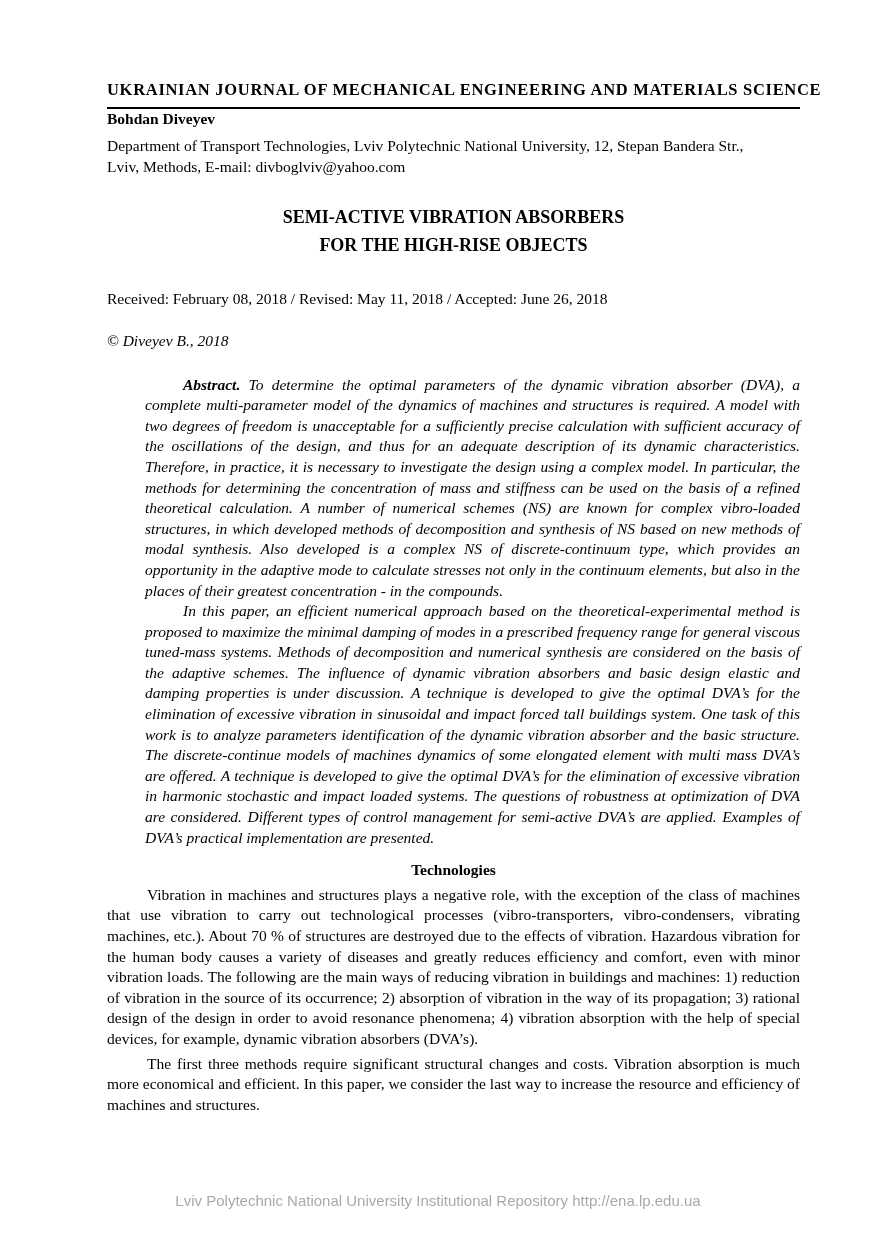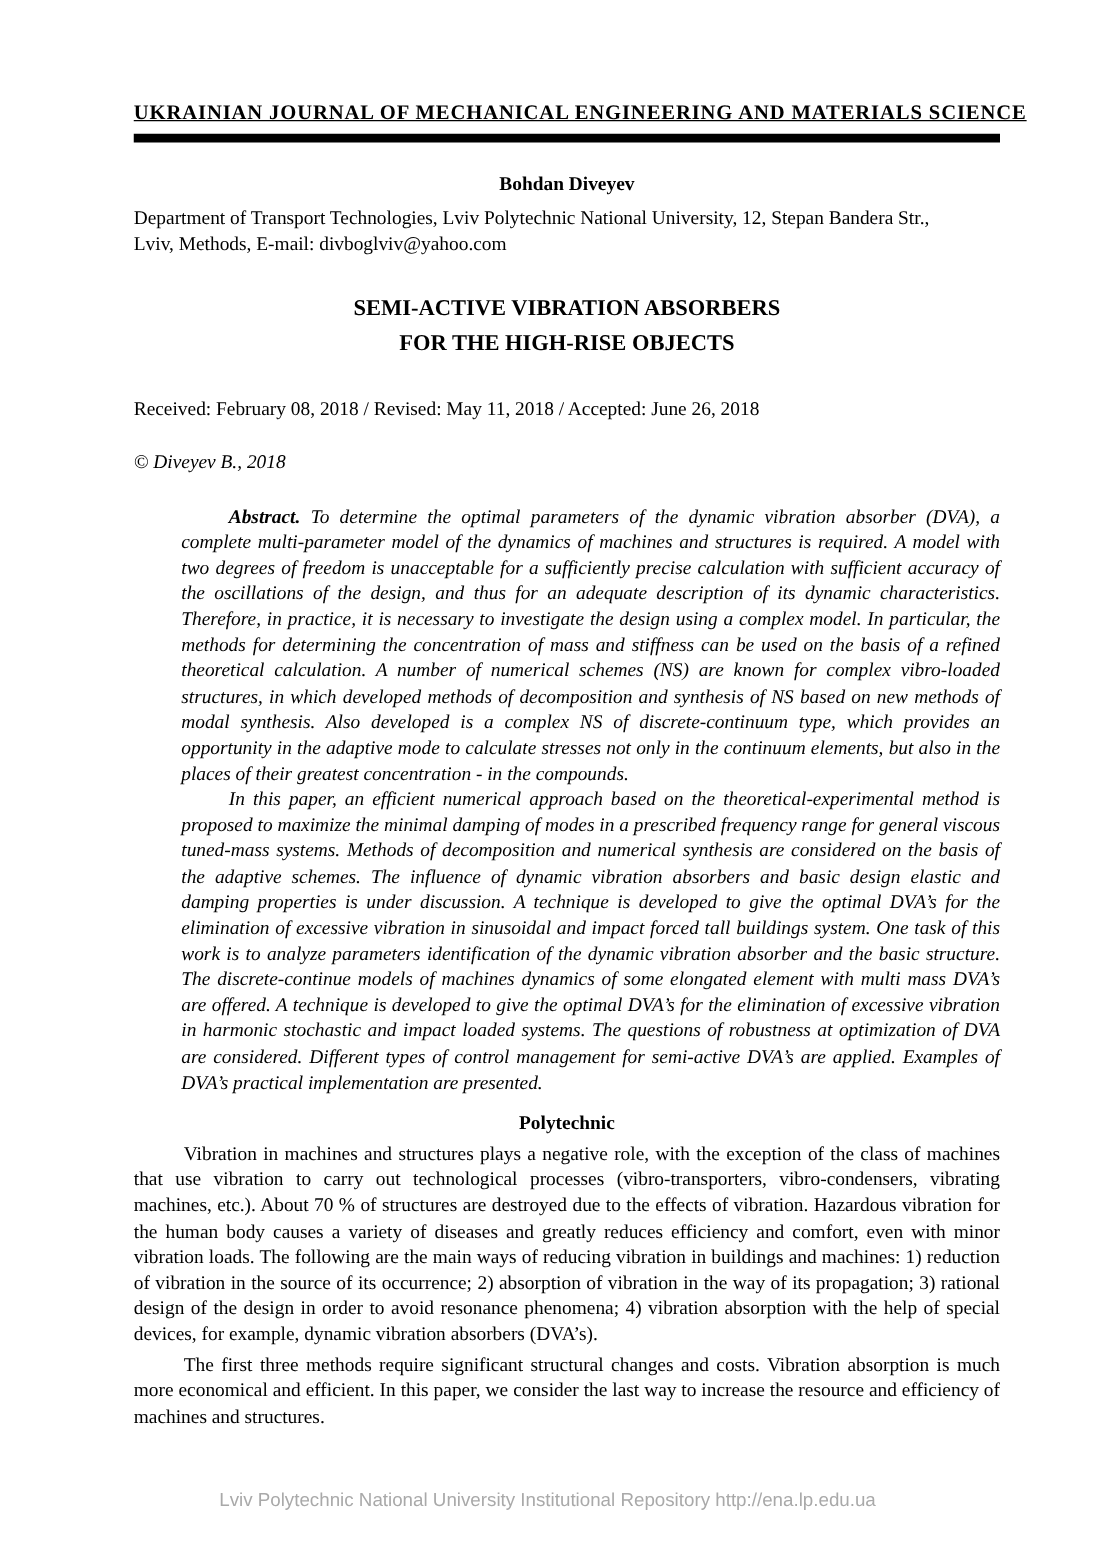--- a/index.html
+++ b/index.html
@@ -18,32 +18,30 @@
     color: #000000;
     font-size: 15.5px;
     line-height: 20.6px;
     overflow: hidden;
   }
   .journal-title {
     font-weight: bold;
     font-size: 16.5px;
     letter-spacing: 0.7px;
     padding-bottom: 6px;
-    border-bottom: 7px solid #000000;
+    border-bottom: 2px solid #000000;
     white-space: nowrap;
-    text-decoration: underline;
   }
   .vol-line {
     font-weight: bold;
     font-size: 15.5px;
     margin-top: 5px;
   }
   .author-name {
-    margin-top: 24px;
-    text-align: center;
+    text-align: left;
     font-weight: bold;
   }
   .affiliation {
     margin-top: 7px;
     text-align: left;
   }
   .paper-title {
     margin: 26px 0 0 0;
     text-align: center;
     font-weight: bold;
@@ -116,20 +114,20 @@
 
   <div class="dates-line">Received: February 08, 2018 / Revised: May 11, 2018 / Accepted: June 26, 2018</div>
 
   <div class="copyright-line">© Diveyev B., 2018</div>
 
   <div class="abstract-block">
     <p><span class="bold">Abstract.</span> <span>To determine the optimal parameters of the dynamic vibration absorber (DVA), a complete multi-parameter model of the dynamics of machines and structures is required. A model with two degrees of freedom is unacceptable for a sufficiently precise calculation with sufficient accuracy of the oscillations of the design, and thus for an adequate description of its dynamic characteristics. Therefore, in practice, it is necessary to investigate the design using a complex model. In particular, the methods for determining the concentration of mass and stiffness can be used on the basis of a refined theoretical calculation. A number of numerical schemes (NS) are known for complex vibro-loaded structures, in which developed methods of decomposition and synthesis of NS based on new methods of modal synthesis. Also developed is a complex NS of discrete-continuum type, which provides an opportunity in the adaptive mode to calculate stresses not only in the continuum elements, but also in the places of their greatest concentration - in the compounds.</span></p>
     <p>In this paper, an efficient numerical approach based on the theoretical-experimental method is proposed to maximize the minimal damping of modes in a prescribed frequency range for general viscous tuned-mass systems. Methods of decomposition and numerical synthesis are considered on the basis of the adaptive schemes. The influence of dynamic vibration absorbers and basic design elastic and damping properties is under discussion. A technique is developed to give the optimal DVA’s for the elimination of excessive vibration in sinusoidal and impact forced tall buildings system.  One task of this work is to analyze parameters identification of the dynamic vibration absorber and the basic structure. The discrete-continue models of machines dynamics of some elongated element with multi mass DVA’s are offered. A technique is developed to give the optimal DVA’s for the elimination of excessive vibration in harmonic stochastic and impact loaded systems. The questions of robustness at optimization of DVA are considered. Different types of control management for semi-active DVA’s are applied. Examples of DVA’s practical implementation are presented.</p>
   </div>
 
-  <h2 class="section-heading">Polytechnic</h2>
+  <h2 class="section-heading">Technologies</h2>
 
   <p class="body-par">Vibration in machines and structures plays a negative role, with the exception of the class of machines that use vibration to carry out technological processes (vibro-transporters, vibro-condensers, vibrating machines, etc.). About 70 % of structures are destroyed due to the effects of vibration. Hazardous vibration for the human body causes a variety of diseases and greatly reduces efficiency and comfort, even with minor vibration loads. The following are the main ways of reducing vibration in buildings and machines: 1) reduction of vibration in the source of its occurrence; 2) absorption of vibration in the way of its propagation; 3) rational design of the design in order to avoid resonance phenomena; 4) vibration absorption with the help of special devices, for example, dynamic vibration absorbers (DVA’s).</p>
   <p class="body-par">The first three methods require significant structural changes and costs. Vibration absorption is much more economical and efficient. In this paper, we consider the last way to increase the resource and efficiency of machines and structures.</p>
 
   <div class="footer">Lviv Polytechnic National University Institutional Repository http://ena.lp.edu.ua</div>
 
 </div>
 
 </body></html>

